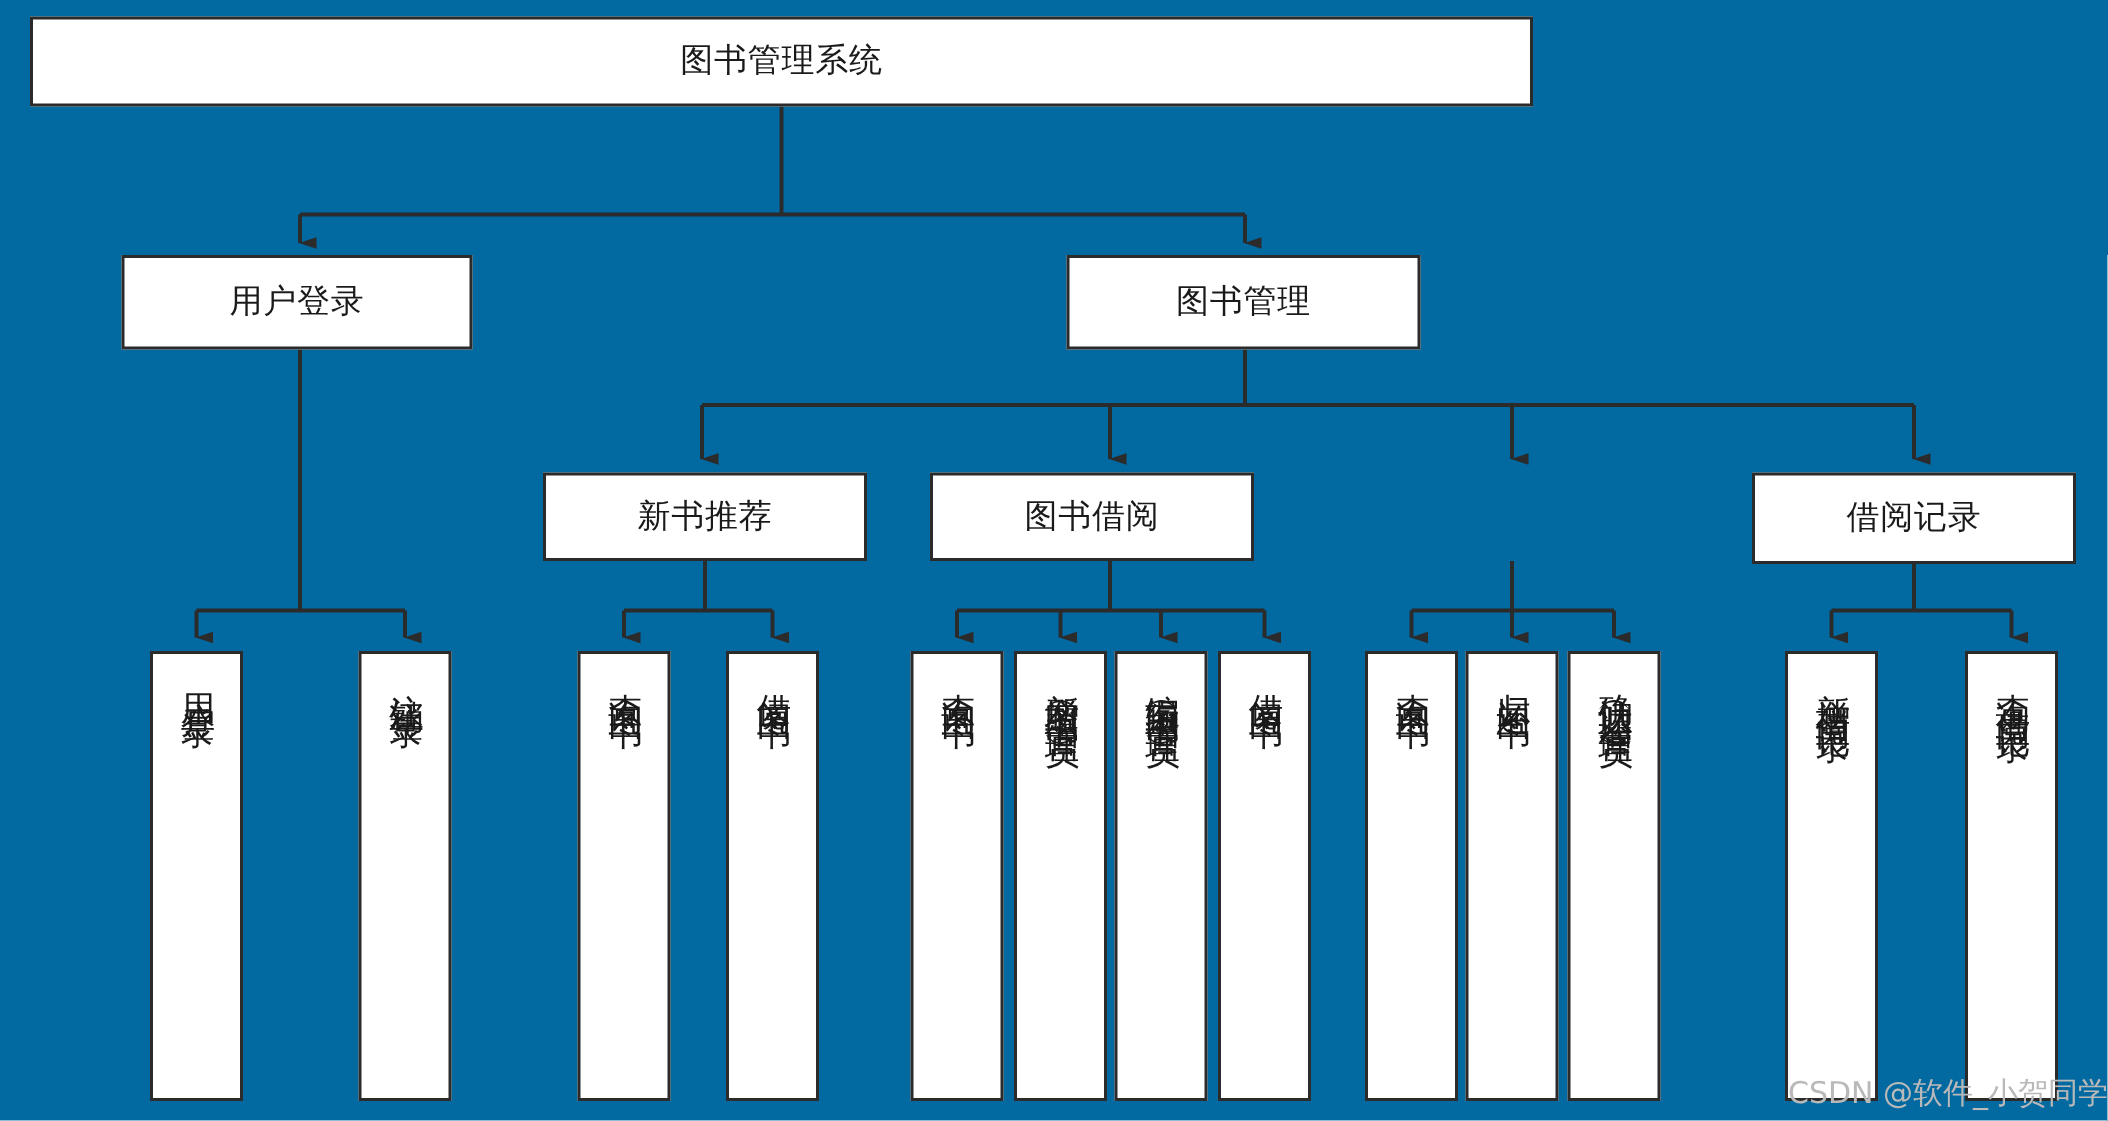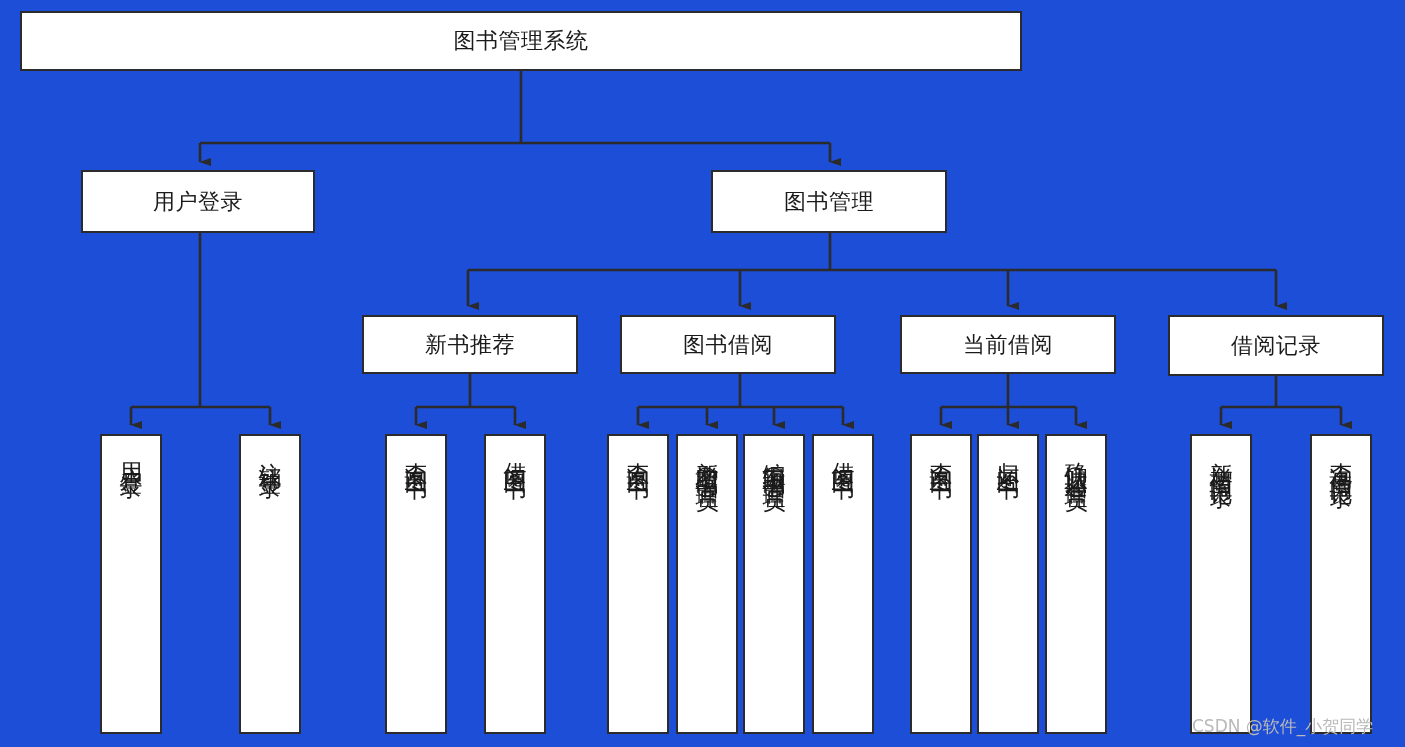--- a/index.html
+++ b/index.html
@@ -8,21 +8,21 @@
     padding: 0;
     background: #ffffff;
   }
   body {
     font-family: "DejaVu Sans", "Liberation Sans", sans-serif;
   }
   #canvas {
     position: relative;
     width: 1405px;
     height: 747px;
-    background: #1d4ed8;
+    background: #0369a1;
     overflow: hidden;
   }
   #edges {
     position: absolute;
     left: 0;
     top: 0;
     width: 1405px;
     height: 747px;
     pointer-events: none;
   }
@@ -62,21 +62,21 @@
     line-height: 1;
     white-space: nowrap;
   }
   .node-v.tall .lbl {
     letter-spacing: 4px;
   }
   .watermark {
     position: absolute;
     left: 1192px;
     top: 715px;
-    font-size: 17px;
+    font-size: 20px;
     color: #b9b9b9;
     white-space: nowrap;
     z-index: 5;
     font-family: "DejaVu Sans", "Liberation Sans", sans-serif;
   }
 </style>
 </head>
 <body>
 
 <div id="canvas">
@@ -142,23 +142,20 @@
   <div class="node node-h" style="left:362px; top:315px; width:216px; height:59px;">
     <span class="lbl">新书推荐</span>
   </div>
 
   <div class="node node-h" style="left:711px; top:170px; width:236px; height:63px;">
     <span class="lbl">图书管理</span>
   </div>
   <div class="node node-h" style="left:620px; top:315px; width:216px; height:59px;">
     <span class="lbl">图书借阅</span>
   </div>
-  <div class="node node-h" style="left:900px; top:315px; width:216px; height:59px;">
-    <span class="lbl">当前借阅</span>
-  </div>
   <div class="node node-h" style="left:1168px; top:315px; width:216px; height:61px;">
     <span class="lbl">借阅记录</span>
   </div>
 
   <div class="node node-v" style="left:100px; top:434px; width:62px; height:300px;">
     <span class="lbl">用户登录</span>
   </div>
   <div class="node node-v" style="left:239px; top:434px; width:62px; height:300px;">
     <span class="lbl">注销登录</span>
   </div>

